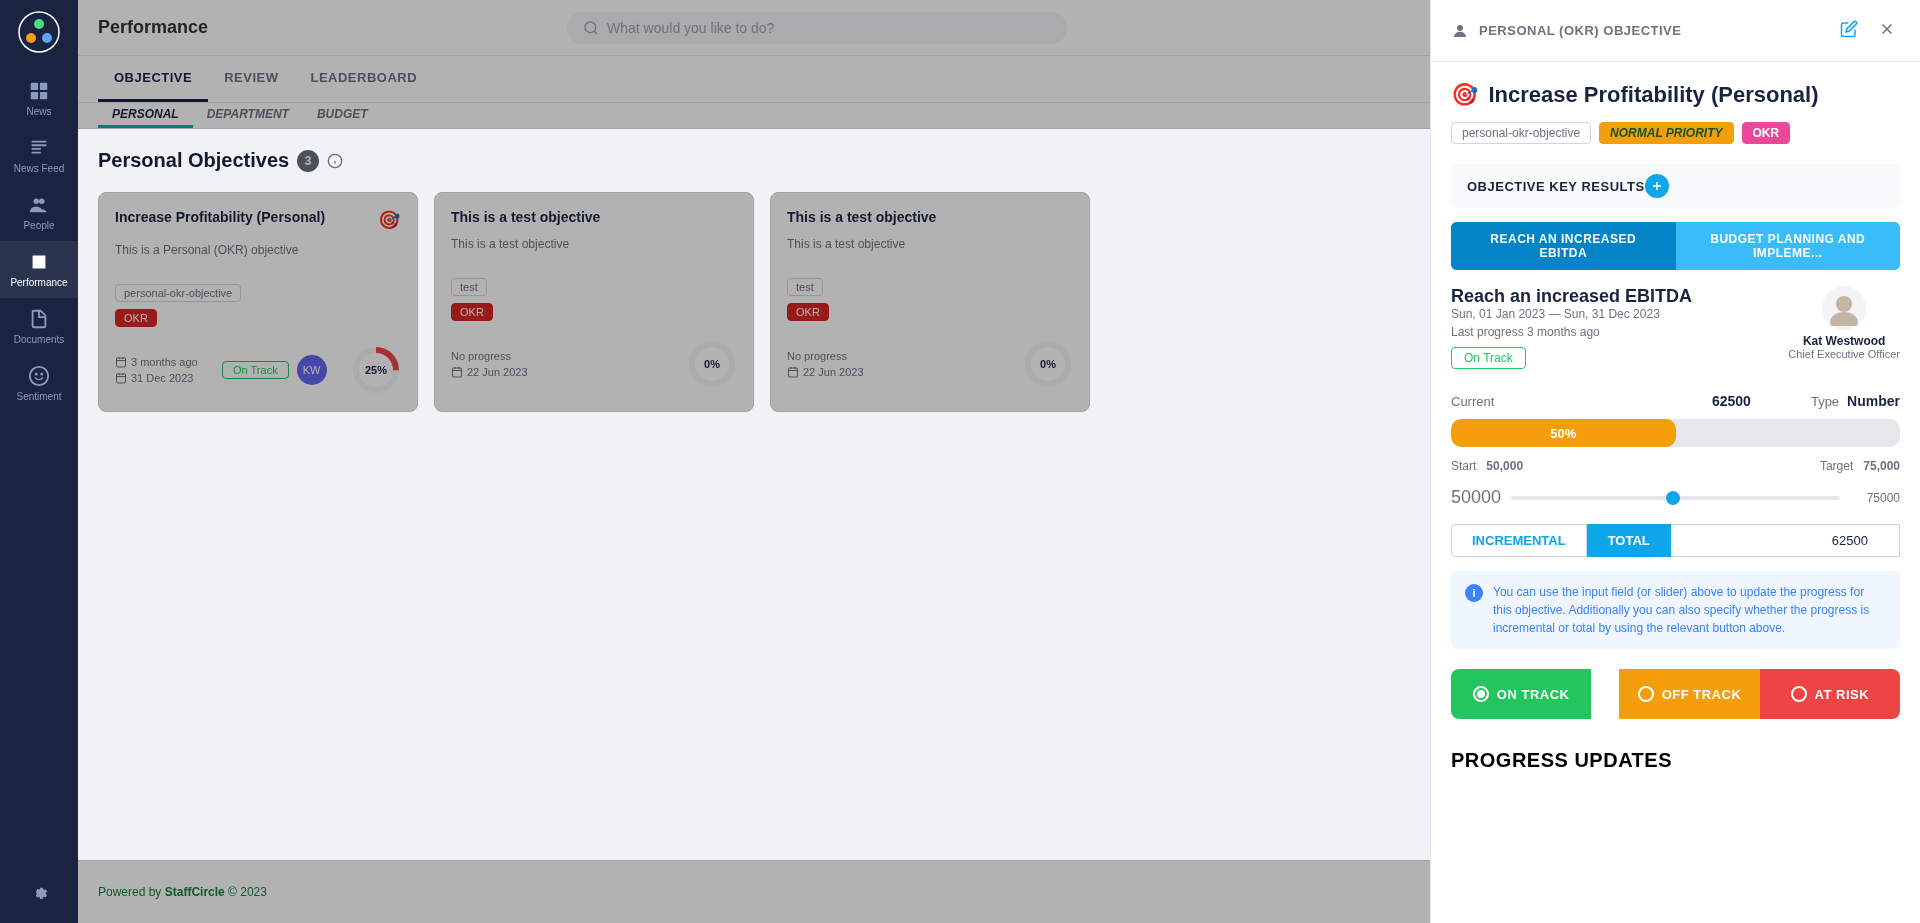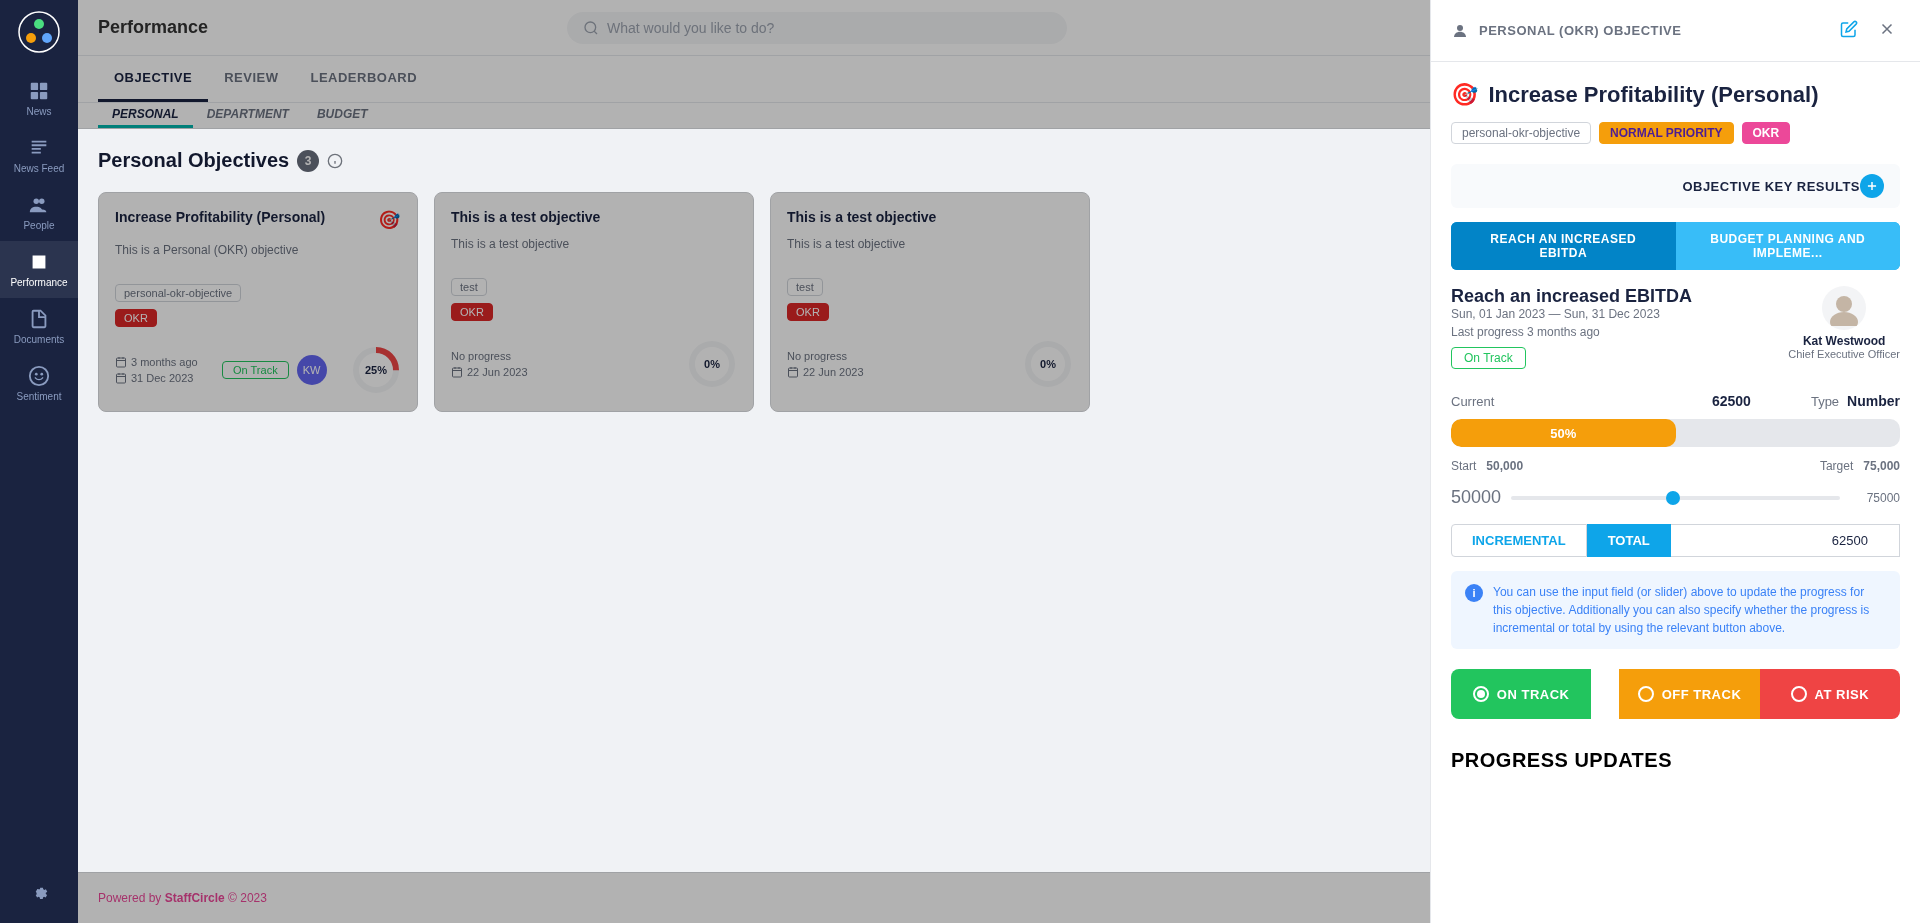--- a/index.html
+++ b/index.html
@@ -174,23 +174,23 @@
     .avatar-circle {
       width: 30px; height: 30px; border-radius: 50%;
       background: #6366f1; display: flex; align-items: center; justify-content: center;
       color: #fff; font-size: 11px;
     }
 
     
     .page-footer {
       background: #fff;
       border-top: 1px solid #e5e7eb;
-      padding: 18px 20px;
+      padding: 24px 20px;
       font-size: 12px;
-      color: #ec4899;
+      color: #15803d;
     }
 
     
     .right-panel {
       width: 490px;
       background: #fff;
       border-left: 1px solid #e5e7eb;
       display: flex;
       flex-direction: column;
       height: 923px;
@@ -221,28 +221,28 @@
       font-size: 22px; font-weight: 700; color: #1a2340;
       margin-bottom: 14px; display: flex; align-items: center; gap: 10px;
     }
 
     .panel-tags { display: flex; gap: 8px; margin-bottom: 20px; align-items: center; }
     .ptag {
       border: 1px solid #d1d5db; border-radius: 4px;
       padding: 3px 10px; font-size: 12px; color: #6b7280;
     }
     .ptag.normal-priority {
-      background: #f59e0b; color: #4c1d95; border-color: #f59e0b; font-weight: 600;
+      background: #f59e0b; color: #14532d; border-color: #f59e0b; font-weight: 600; font-style: italic;
     }
     .ptag.okr-tag {
       background: #ec4899; color: #fff; border-color: #ec4899; font-weight: 600;
     }
 
     .section-heading {
-      display: flex; align-items: center; justify-content: flex-end;
+      display: flex; align-items: center; justify-content: flex-start;
       background: #f8fafc; padding: 10px 16px;
       border-radius: 6px; margin-bottom: 14px;
       font-size: 13px; font-weight: 700; color: #1a2340; text-transform: uppercase;
       letter-spacing: 0.5px;
     }
 
     .key-result-tabs {
       display: flex; margin-bottom: 16px;
       background: #0ea5e9; border-radius: 6px; overflow: hidden;
     }

